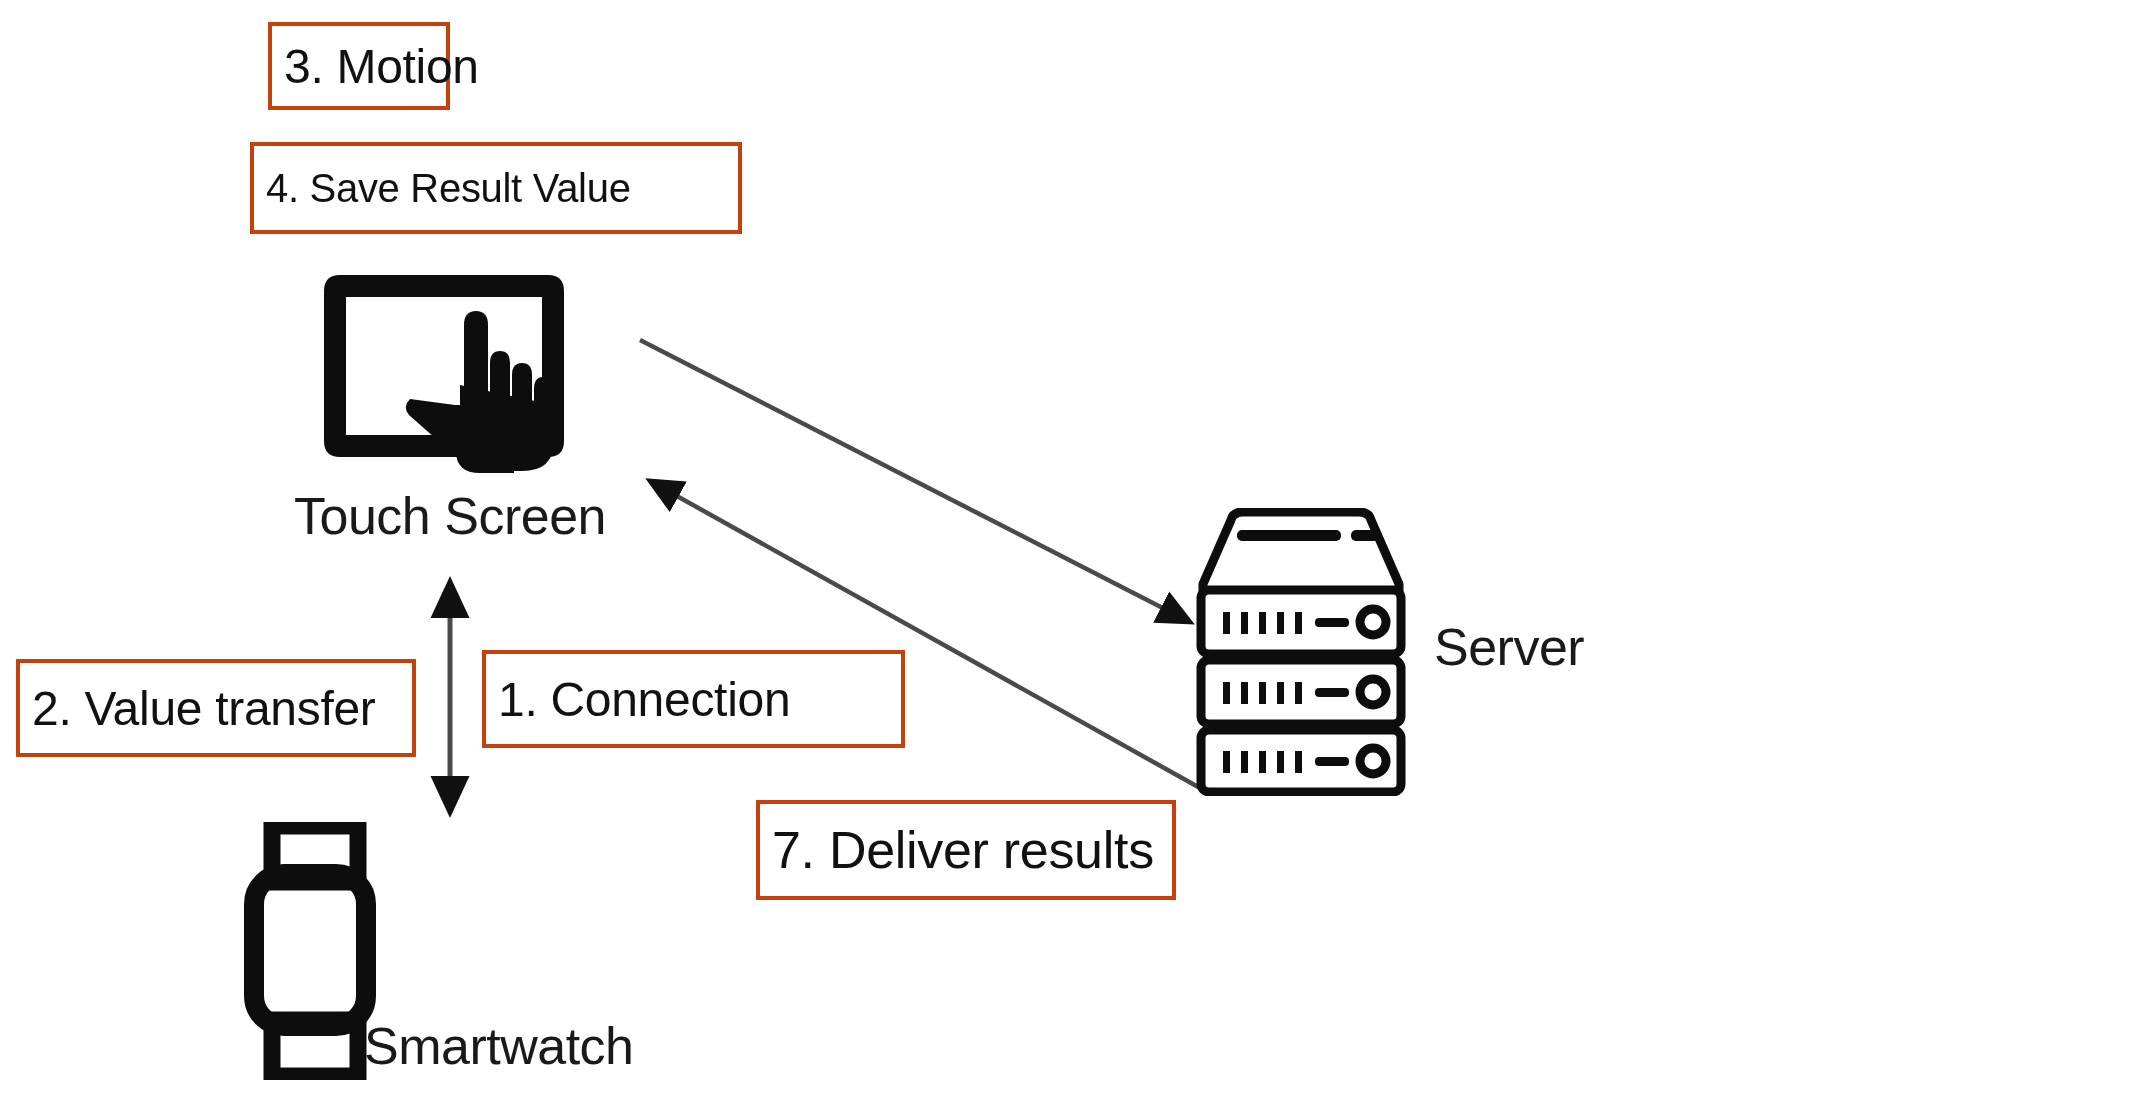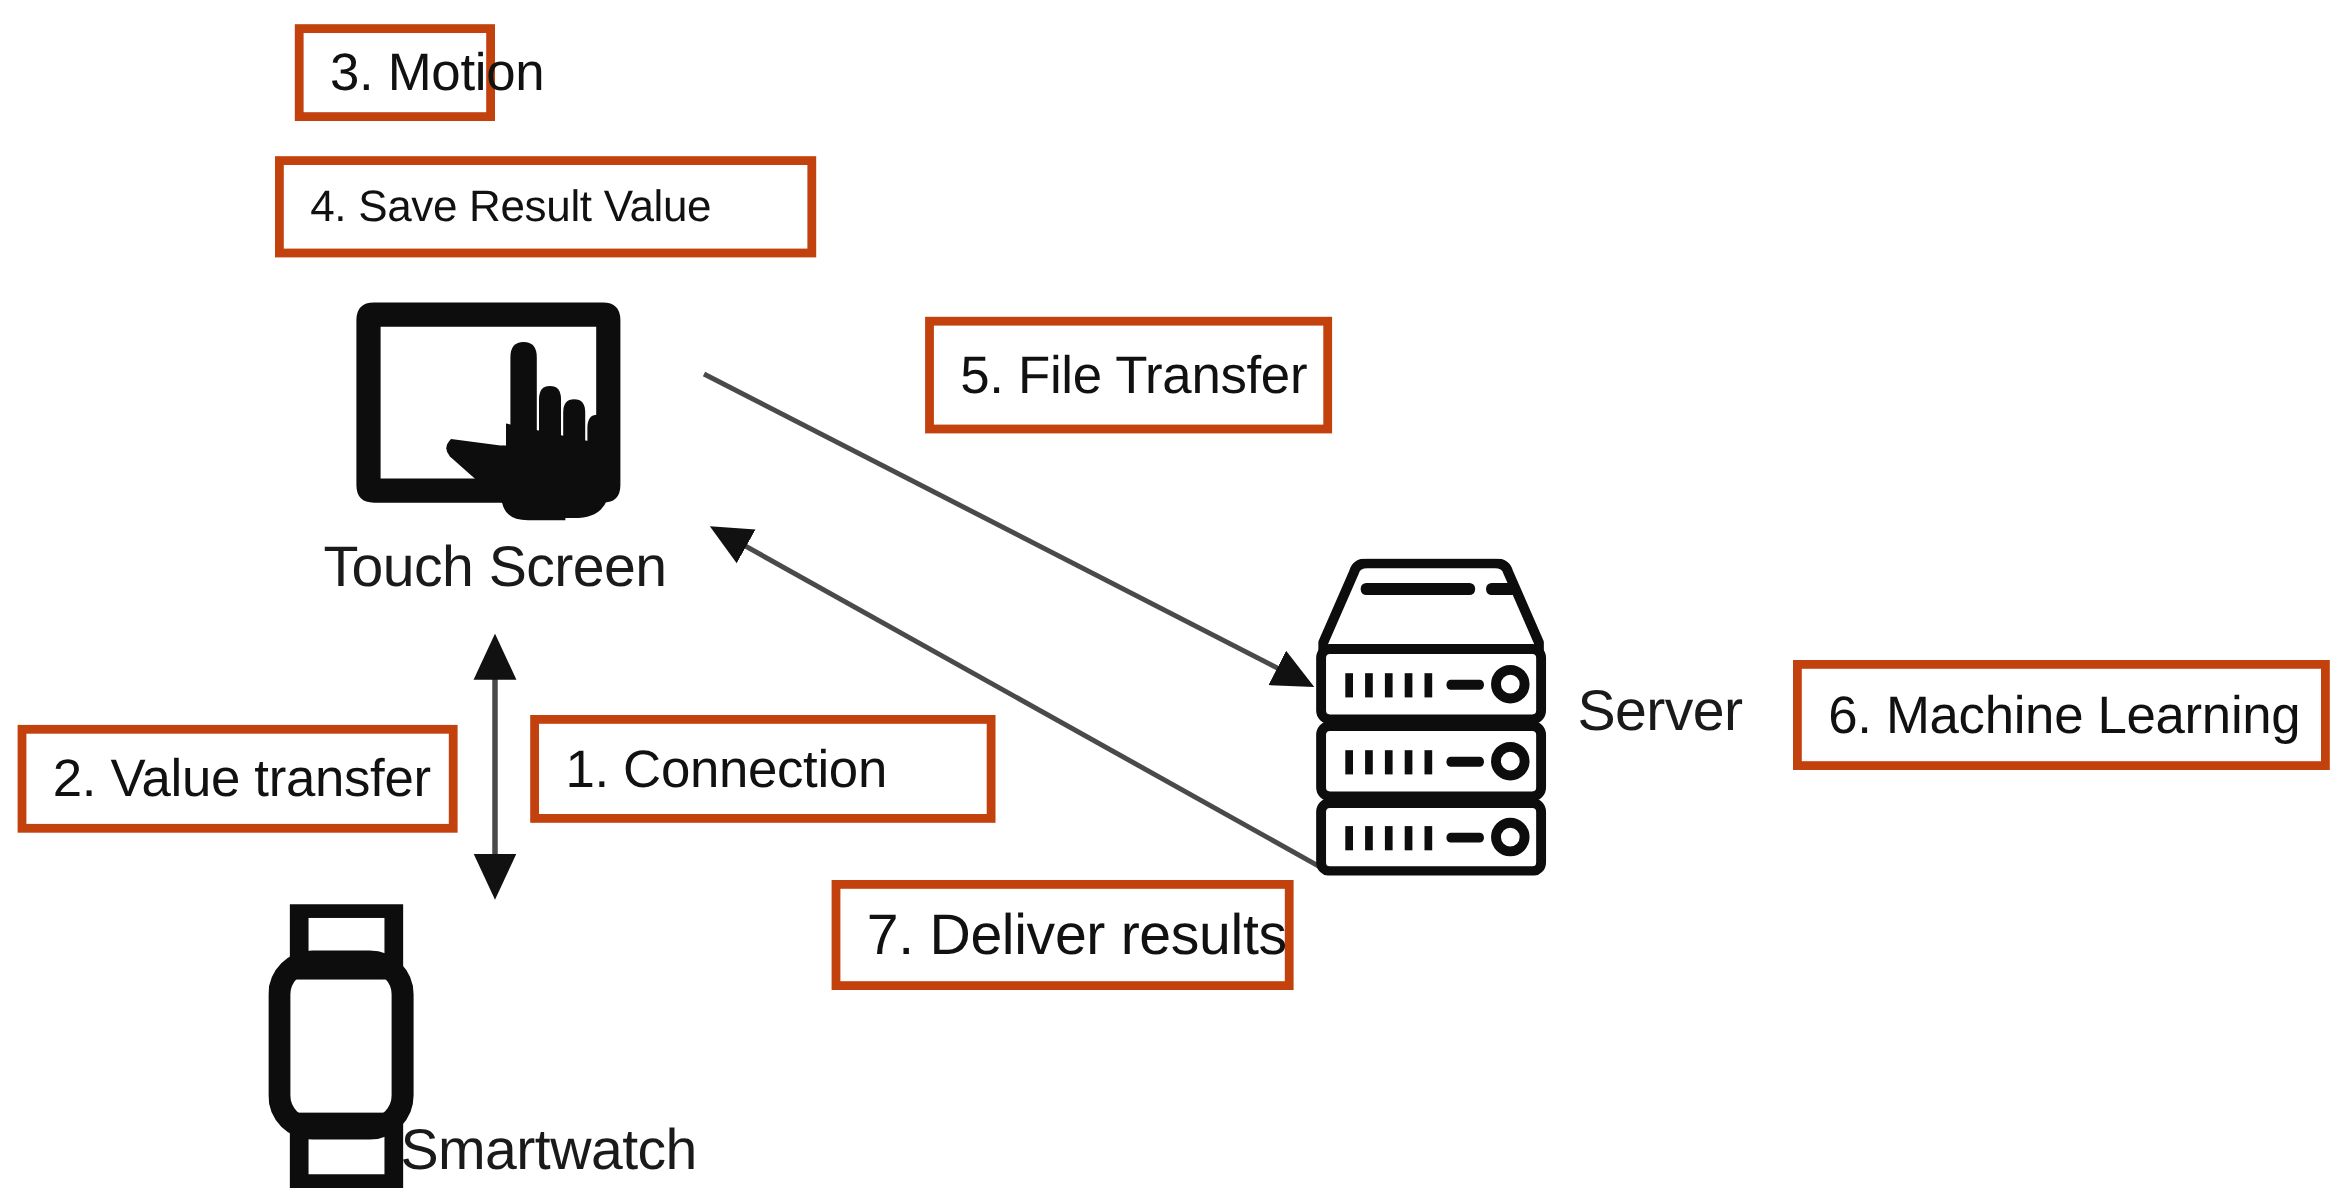--- a/index.html
+++ b/index.html
@@ -13,27 +13,27 @@
   #stage {
     position: relative;
     width: 2129px;
     height: 1094px;
     background: #ffffff;
     overflow: hidden;
   }
   .lbl-box {
     position: absolute;
     box-sizing: border-box;
-    border: 8px solid #c2410c;
+    border: 4px solid #c2410c;
     background: #ffffff;
     color: #111111;
     display: flex;
     align-items: center;
     justify-content: flex-start;
-    padding-left: 24px;
+    padding-left: 12px;
     white-space: nowrap;
     letter-spacing: -0.3px;
   }
   .plain-label {
     position: absolute;
     color: #1a1a1a;
     white-space: nowrap;
     letter-spacing: -0.5px;
   }
   .svg-layer {
@@ -147,27 +147,25 @@
       <rect x="116" y="82" width="14" height="40" rx="6" fill="#0d0d0d"></rect>
 
       <rect x="10" y="52" width="112" height="152" rx="30" fill="none" stroke="#0d0d0d" stroke-width="20"></rect>
     </svg>
   </div>
 
   <div class="lbl-box" style="left:268px; top:22px; width:182px; height:88px; font-size:48px;">3. Motion</div>
 
   <div class="lbl-box" style="left:250px; top:142px; width:492px; height:92px; font-size:40px;">4. Save Result Value</div>
 
-  <div class="lbl-box" style="left:841px; top:288px; width:370px; height:106px; font-size:48px;">5. File Transfer</div>
 
   <div class="lbl-box" style="left:16px; top:648px; width:400px; height:98px; font-size:48px;margin-top:11px;">2. Value transfer</div>
 
   <div class="lbl-box" style="left:482px; top:650px; width:423px; height:98px; font-size:48px;">1. Connection</div>
 
-  <div class="lbl-box" style="left:1630px; top:600px; width:488px; height:100px; font-size:48px;">6. Machine Learning</div>
 
   <div class="lbl-box" style="left:756px; top:800px; width:420px; height:100px; font-size:52px;">7. Deliver results</div>
 
   <div class="plain-label" style="left:294px; top:486px; font-size:52px;">Touch Screen</div>
 
   <div class="plain-label" style="left:1434px; top:617px; font-size:52px;text-align:right;">Server</div>
 
   <div class="plain-label" style="left:364px; top:1016px; font-size:52px;">Smartwatch</div>
 
 </div>

